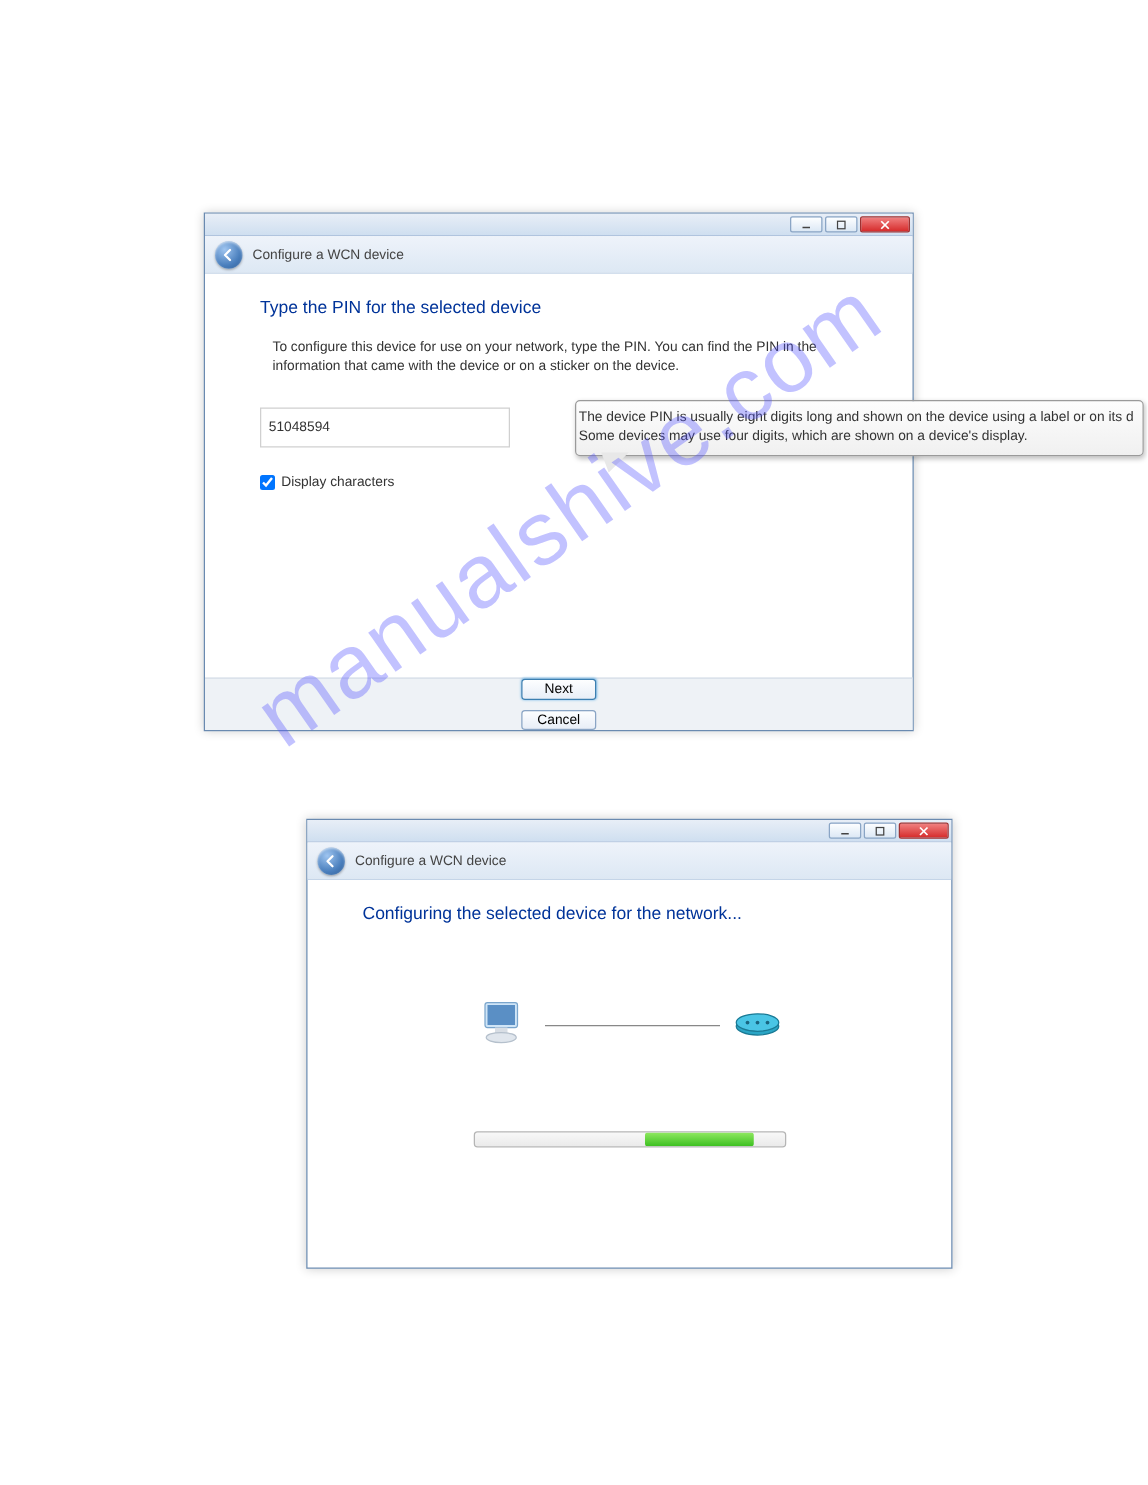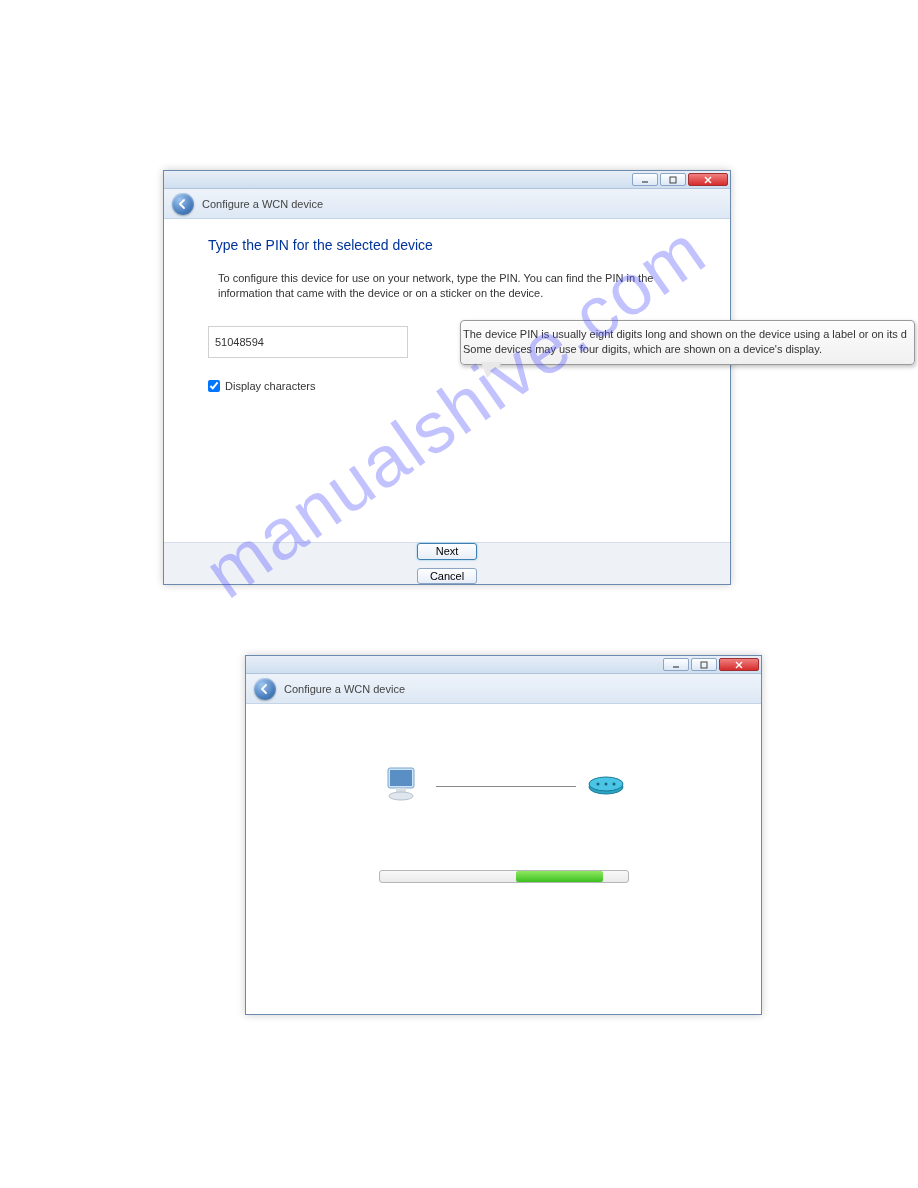--- a/index.html
+++ b/index.html
@@ -280,20 +280,21 @@
   </div>
   <div class="header-row">
     <div class="back-btn">
       <svg width="12" height="12" viewBox="0 0 12 12">
           <path d="M7 2 L3 6 L7 10" fill="none" stroke="#fff" stroke-width="1.8" stroke-linecap="round" stroke-linejoin="round"></path>
         </svg>
     </div>
     <span class="header-title">Configure a WCN device</span>
   </div>
   <div class="content">
+    <h2 class="page-heading">Configuring the selected device for the network...</h2>
     <div class="progress-area">
       <div class="device-row">
         <span>
           <svg width="44" height="44" viewBox="0 0 44 44">
             <rect x="6" y="6" width="26" height="20" rx="2" fill="#cfe5f7" stroke="#7aa5cc"></rect>
             <rect x="8" y="8" width="22" height="16" fill="#5a8fc5"></rect>
             <rect x="14" y="26" width="10" height="6" fill="#d8dee5"></rect>
             <ellipse cx="19" cy="34" rx="12" ry="4" fill="#e0e6ed" stroke="#b5c0cc"></ellipse>
           </svg>
         </span>

